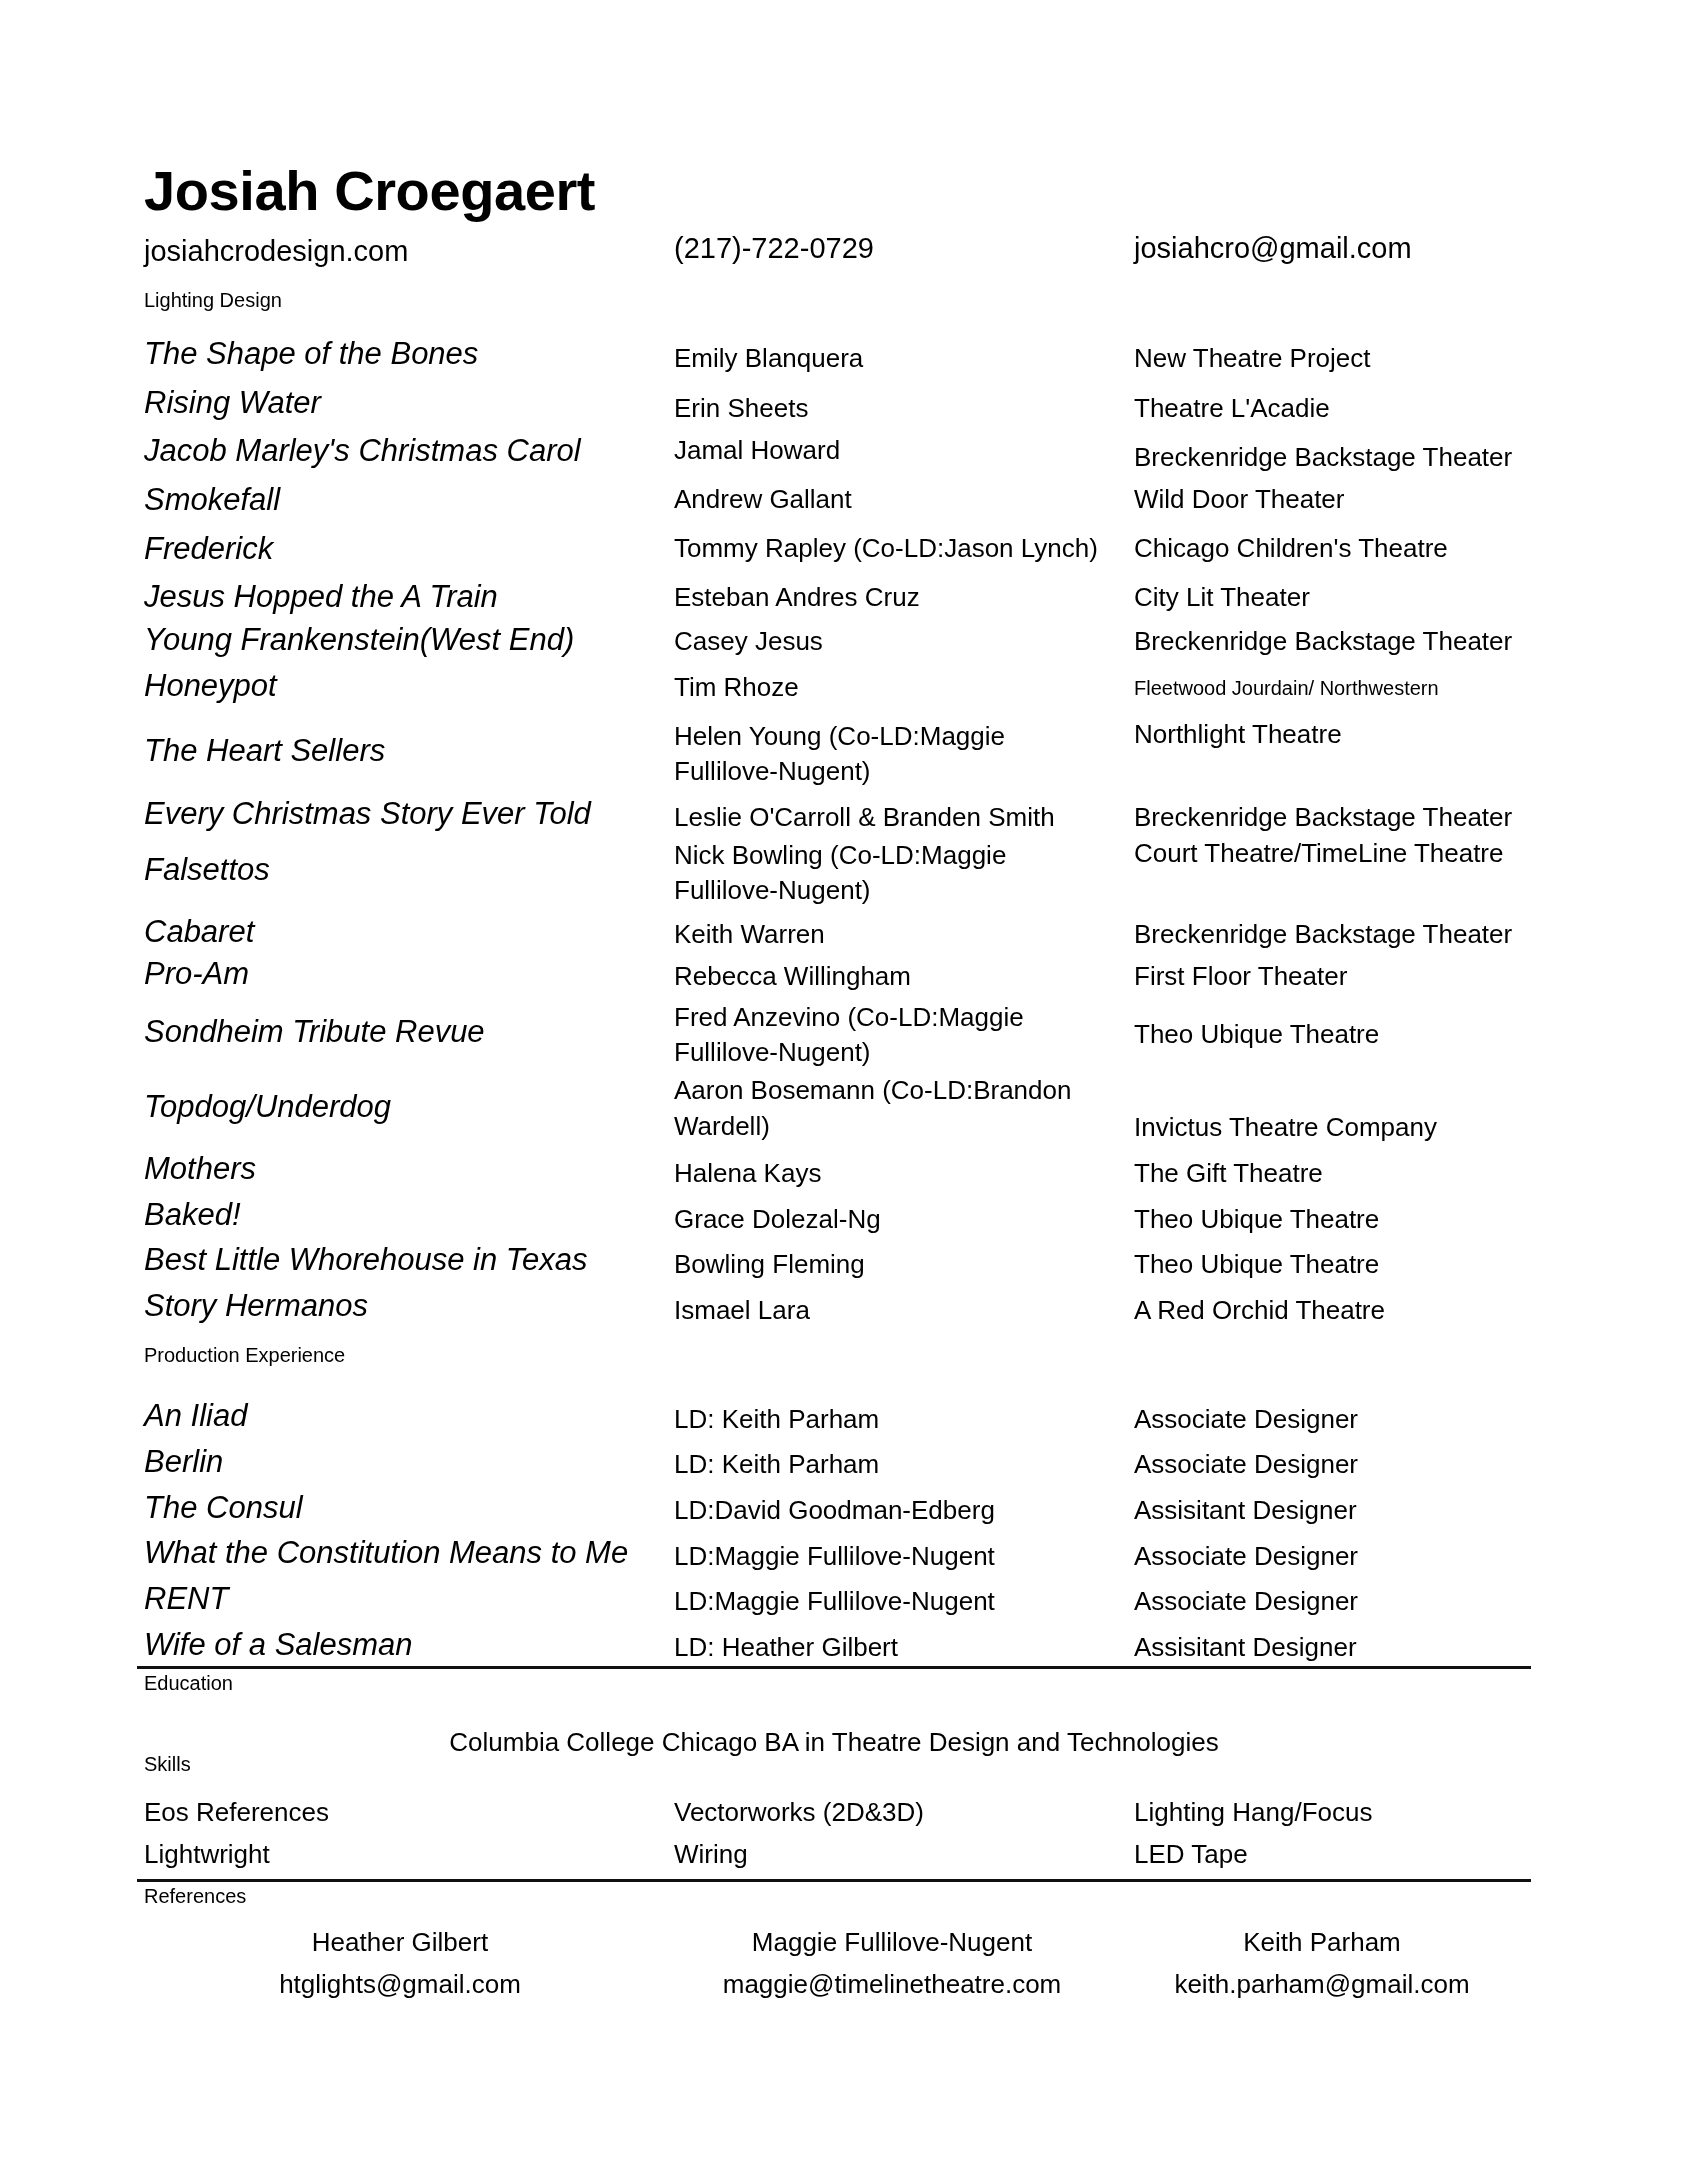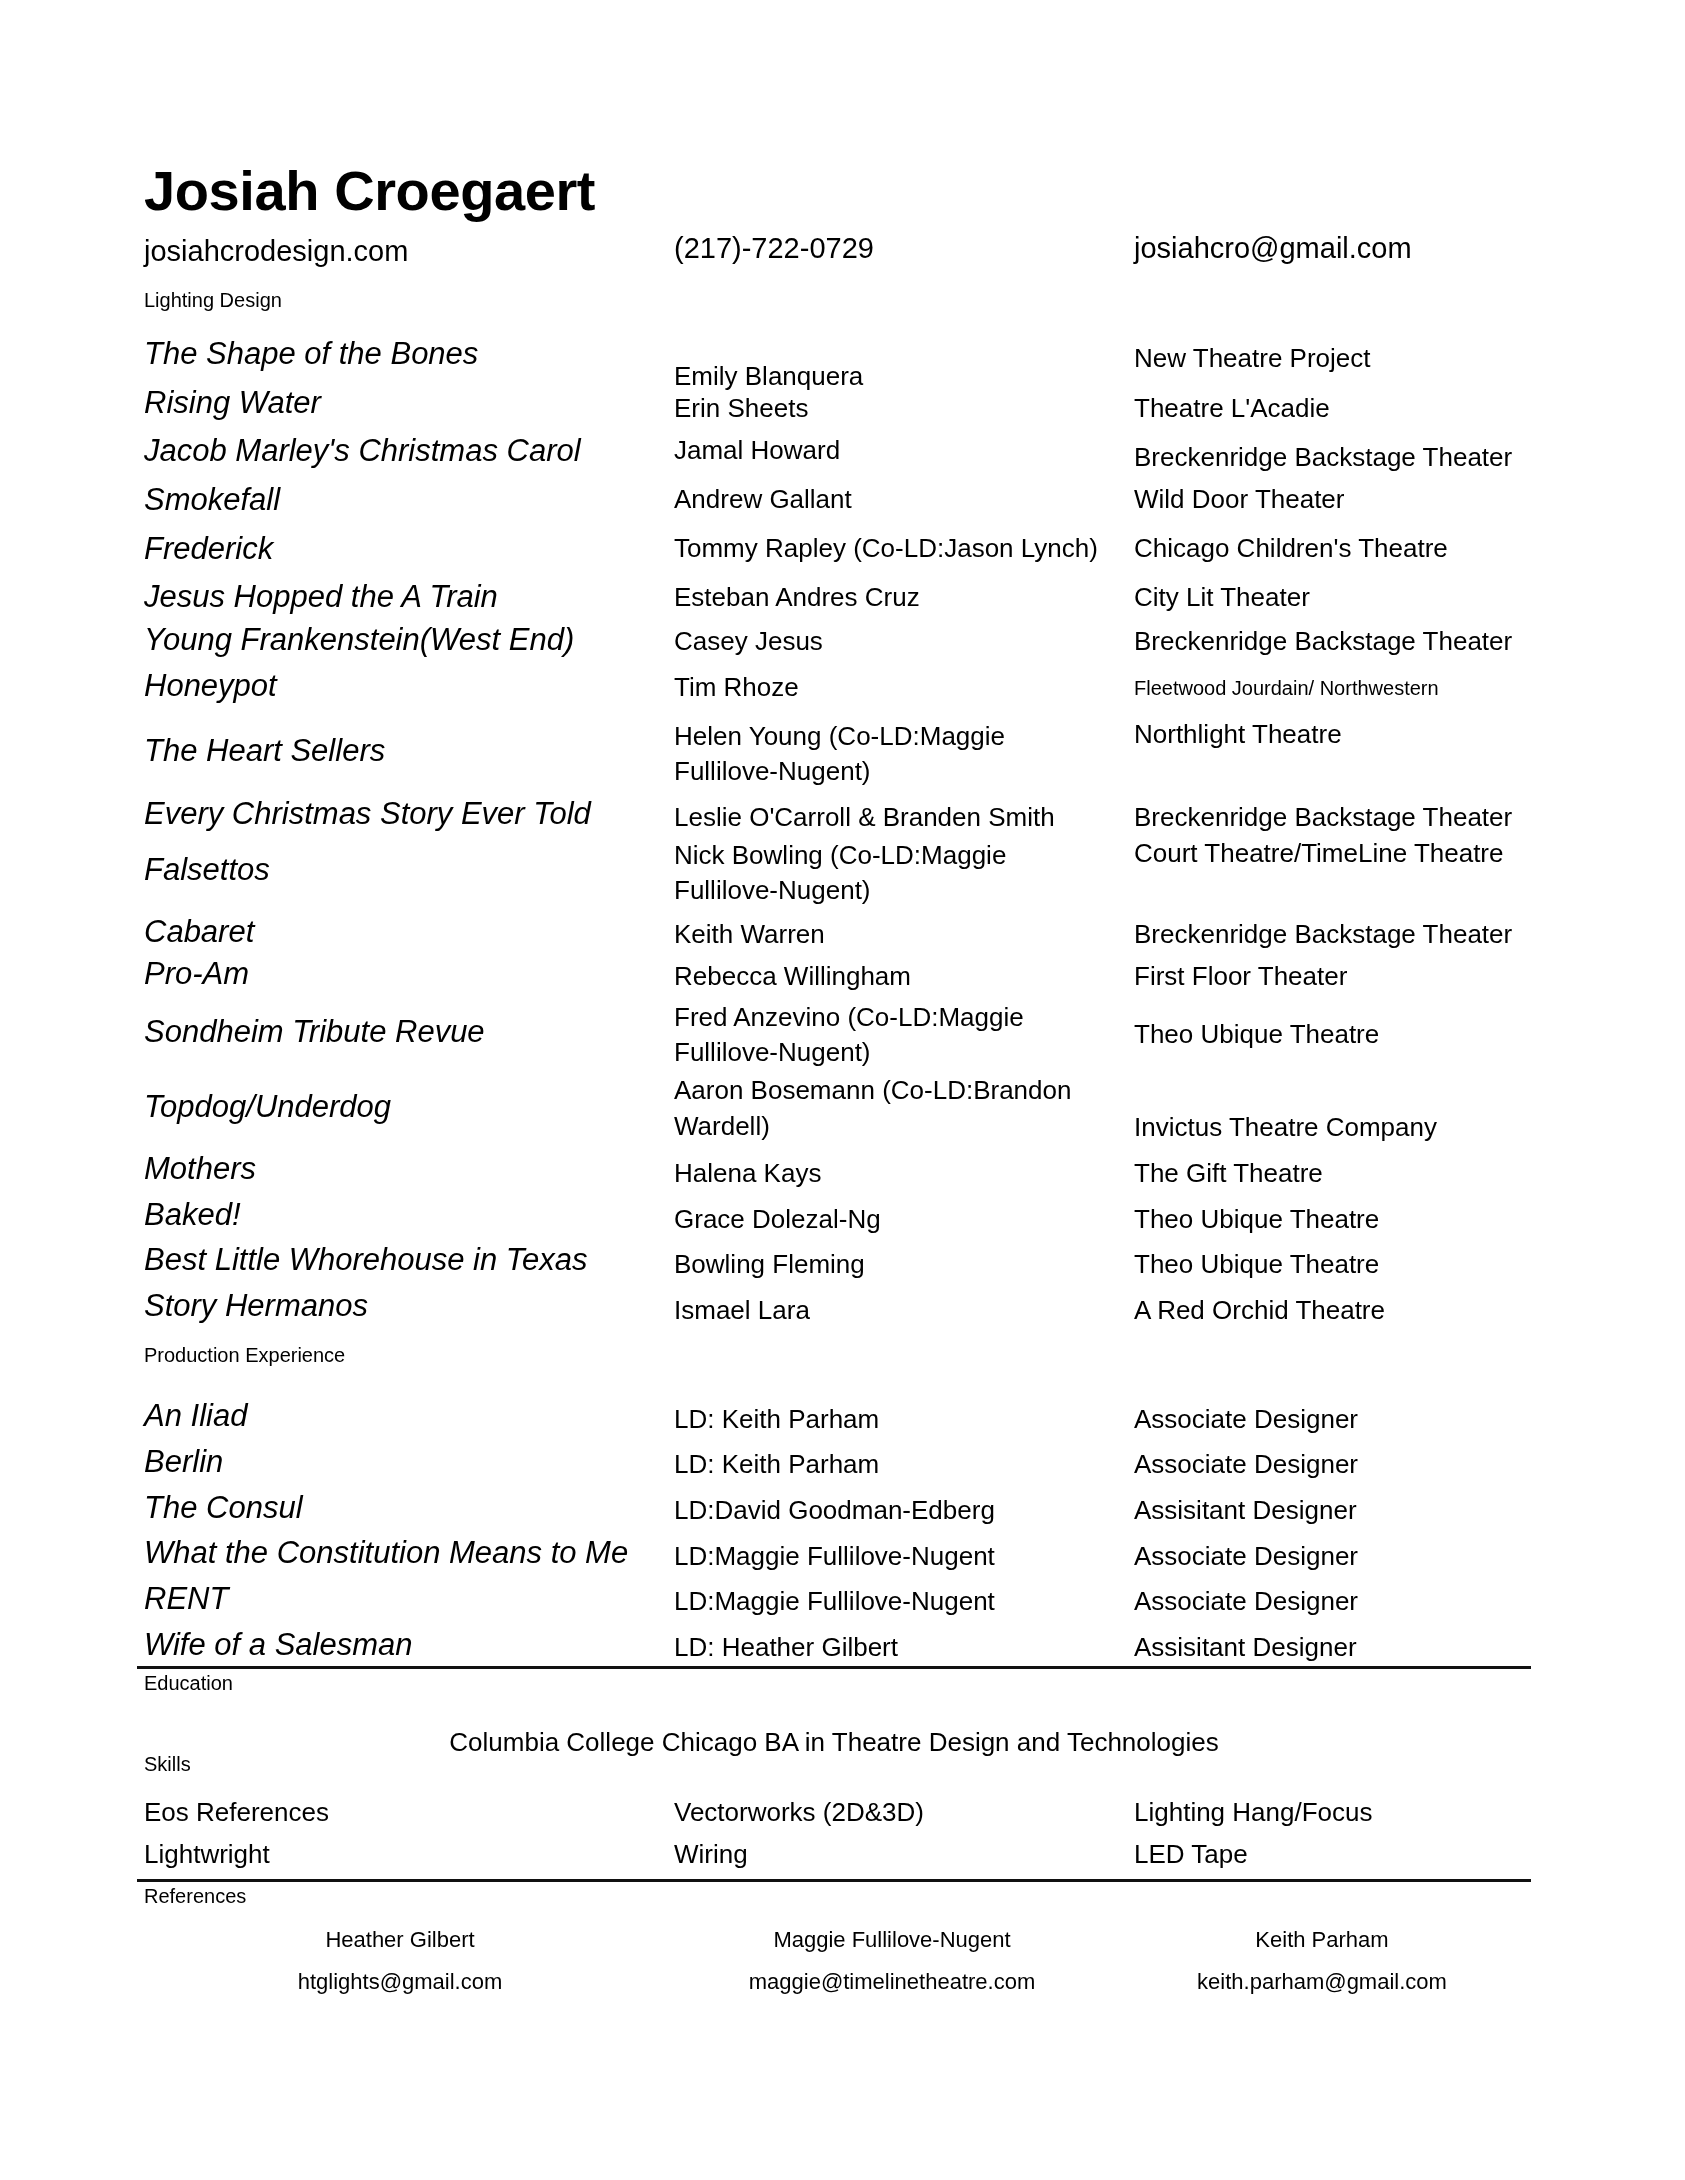--- a/index.html
+++ b/index.html
@@ -8,36 +8,36 @@
   .abs { position: absolute; white-space: nowrap; line-height: 1.25; }
   .name { left: 144px; top: 156px; font-size: 56px; font-weight: bold; letter-spacing: -0.4px; }
   .contact { font-size: 29px; top: 233px; }
   .heading { font-size: 20px; font-weight: normal; left: 144px; }
   .title { font-size: 31px; font-style: italic; left: 144px; }
   .c2 { left: 674px; font-size: 26px; }
   .c3 { left: 1134px; font-size: 26px; }
   .small { font-size: 20px; text-align: right; }
   .rule { position: absolute; left: 137px; width: 1394px; height: 2.6px; background: #111; }
   .center { text-align: center; transform: translateX(-50%); }
-  .ref { font-size: 22px; }
+  .ref { font-size: 26px; }
 </style>
 </head>
 <body>
 
 <div class="abs name">Josiah Croegaert</div>
 <div class="abs contact" style="left:144px;">josiahcrodesign.com</div>
 <div class="abs contact" style="left:674px; top:230px;">(217)-722-0729</div>
 <div class="abs contact" style="left:1134px; top:230px;">josiahcro@gmail.com</div>
 
 <div class="abs heading" style="top:288px;">Lighting Design</div>
 
 <div>
 
   <div class="abs title" style="top:335px;">The Shape of the Bones</div>
-  <div class="abs c2" style="top:360px;">Emily Blanquera</div>
+  <div class="abs c2" style="top:342px;">Emily Blanquera</div>
   <div class="abs c3" style="top:342px;">New Theatre Project</div>
 
   <div class="abs title" style="top:384px;">Rising Water</div>
   <div class="abs c2" style="top:392px;">Erin Sheets</div>
   <div class="abs c3" style="top:392px;">Theatre L'Acadie</div>
 
   <div class="abs title" style="top:432px;">Jacob Marley's Christmas Carol</div>
   <div class="abs c2" style="top:434px;">Jamal Howard</div>
   <div class="abs c3" style="top:441px;">Breckenridge Backstage Theater</div>
 

